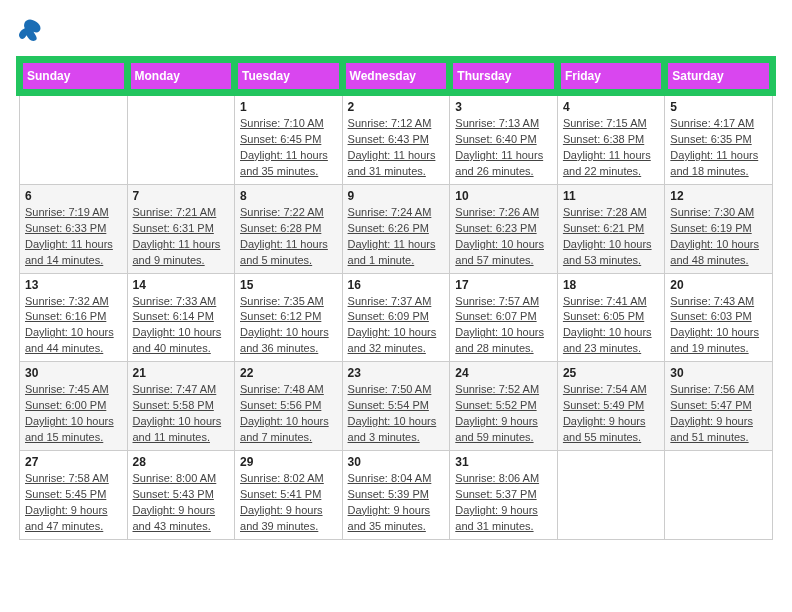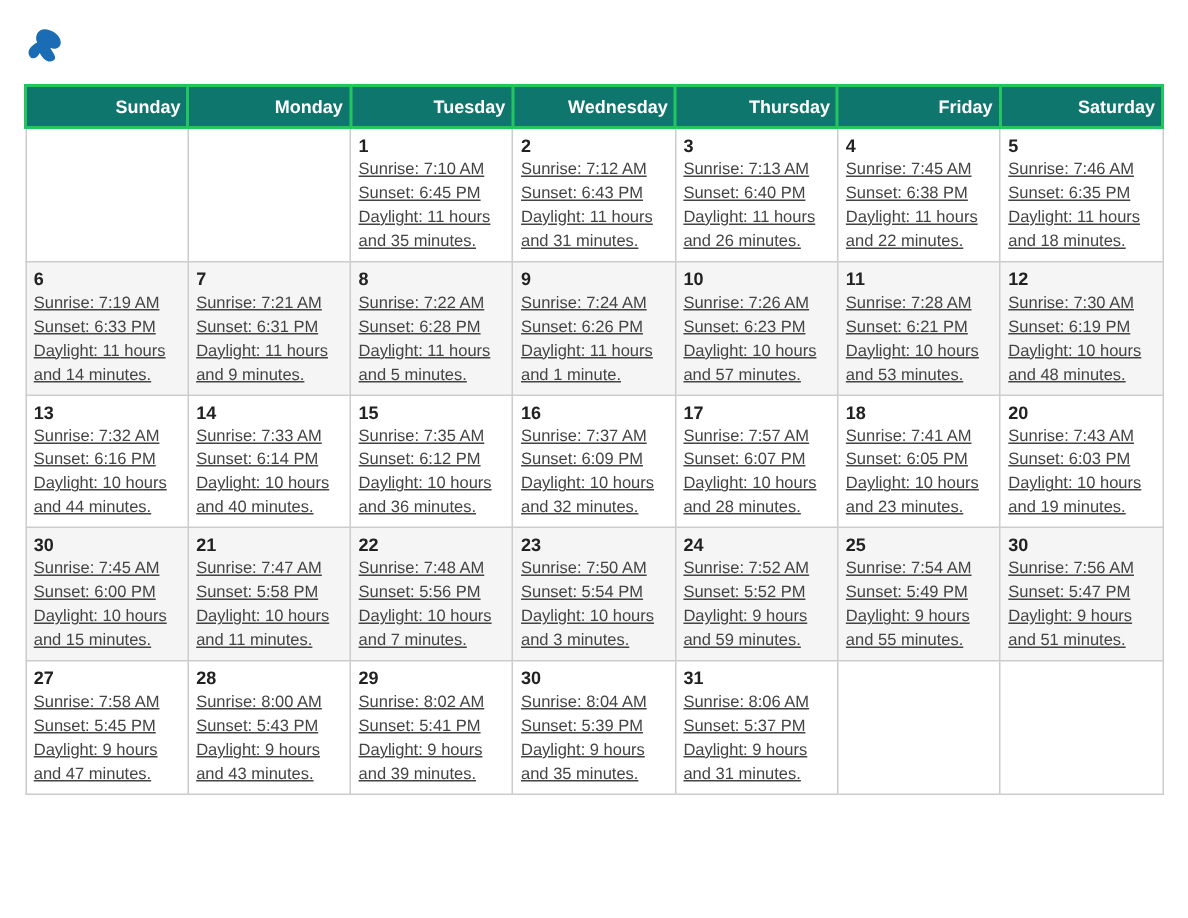--- a/index.html
+++ b/index.html
@@ -46,26 +46,26 @@
     .subtitle {
       font-size: 15px;
       color: #444;
     }
     .calendar {
       width: 100%;
       border-collapse: collapse;
       font-size: 11px;
     }
     .calendar th {
-      background: #0f766e;
+      background: #d946ef;
       color: #fff;
       padding: 6px 4px;
-      text-align: right;
+      text-align: left;
       font-size: 12px;
-      border: 2px solid #22c55e;
+      border: 7px solid #22c55e;
     }
     .calendar td {
       border: 1px solid #ccc;
       vertical-align: top;
       padding: 4px 5px;
       width: 108px;
       min-height: 80px;
       background: #fff;
     }
     .calendar tr:nth-child(even) td {
@@ -138,27 +138,27 @@
 Daylight: 11 hours and 31 minutes.</div>
         </td>
         <td>
           <span class="day-number">3</span>
           <div class="day-detail">Sunrise: 7:13 AM
 Sunset: 6:40 PM
 Daylight: 11 hours and 26 minutes.</div>
         </td>
         <td>
           <span class="day-number">4</span>
-          <div class="day-detail">Sunrise: 7:45 AM
+          <div class="day-detail">Sunrise: 7:15 AM
 Sunset: 6:38 PM
 Daylight: 11 hours and 22 minutes.</div>
         </td>
         <td>
           <span class="day-number">5</span>
-          <div class="day-detail">Sunrise: 7:46 AM
+          <div class="day-detail">Sunrise: 4:17 AM
 Sunset: 6:35 PM
 Daylight: 11 hours and 18 minutes.</div>
         </td>
       </tr>
       <tr>
         <td>
           <span class="day-number">6</span>
           <div class="day-detail">Sunrise: 7:19 AM
 Sunset: 6:33 PM
 Daylight: 11 hours and 14 minutes.</div>

